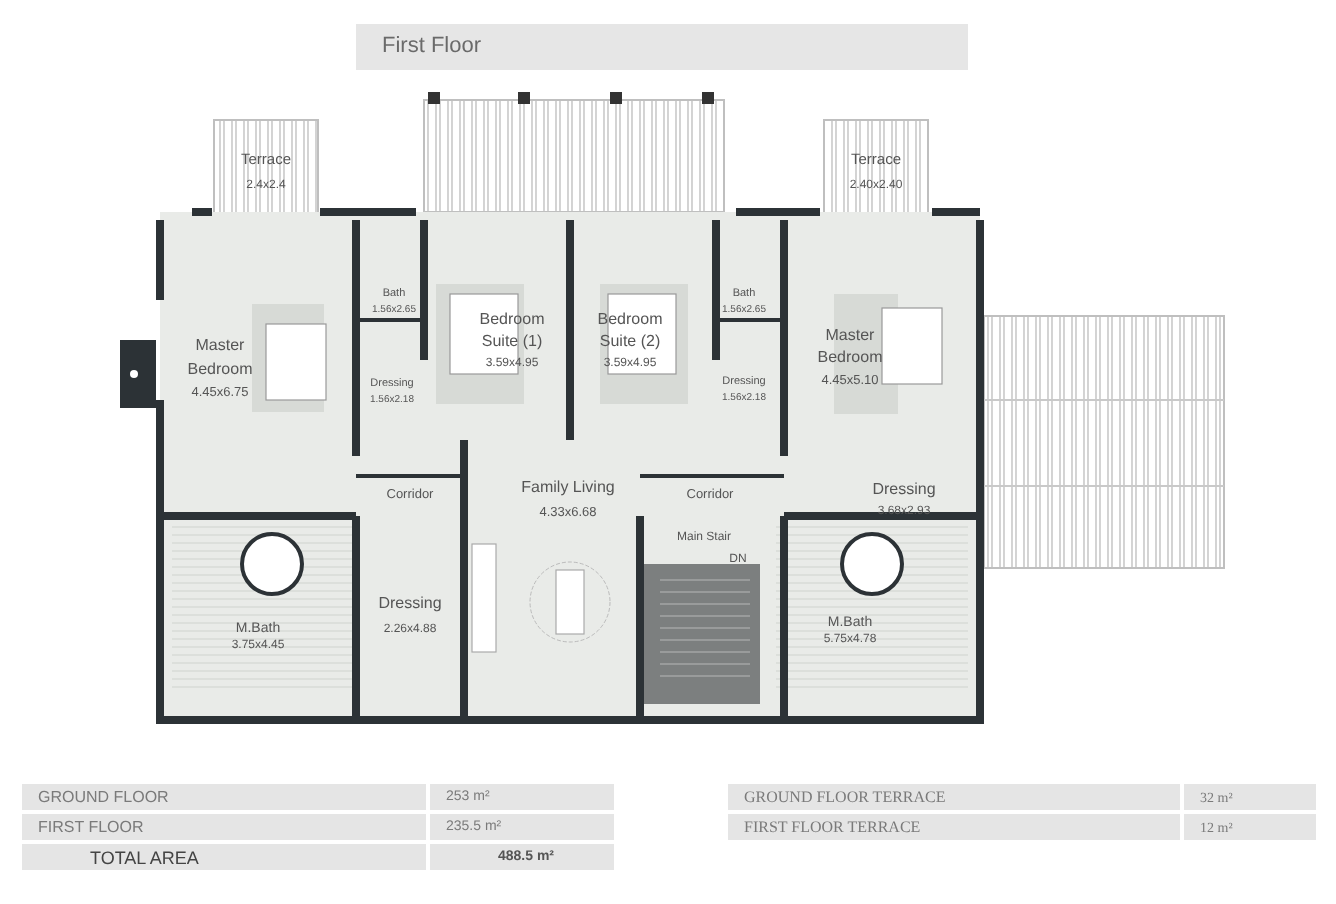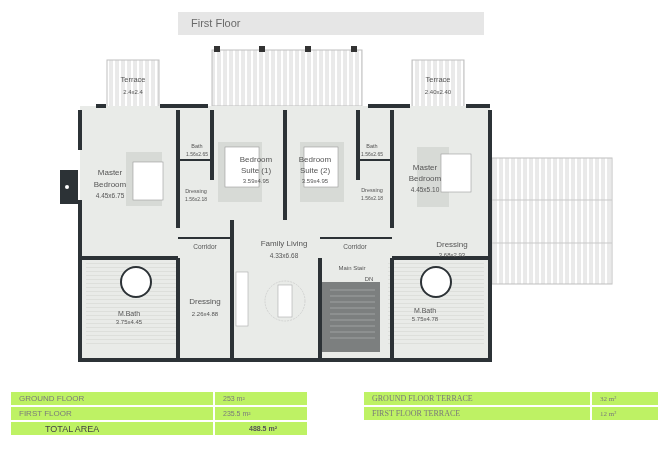--- a/index.html
+++ b/index.html
@@ -2,21 +2,21 @@
 <html><head>
 <meta charset="utf-8">
 <style>
   html, body { margin:0; padding:0; background:#ffffff; }
   body { width:668px; height:452px; position:relative; overflow:hidden; font-family:"Liberation Sans", sans-serif; color:#5a5a5a; }
   .title-bar { position:absolute; left:178px; top:12px; width:306px; height:23px; background:#e6e6e6; }
   .title-bar span { position:absolute; left:13px; top:5px; font-size:11px; color:#6a6a6a; }
   .plan { position:absolute; left:0; top:40px; }
   .lbl { font-family:"Liberation Sans", sans-serif; fill:#555; text-anchor:middle; }
   .tbl { position:absolute; border-collapse:separate; border-spacing:2px; }
-  .tbl td { background:#bef264; height:13px; padding:0 8px; font-size:8px; color:#7a7a7a; text-transform:uppercase; }
+  .tbl td { background:#e5e5e5; height:13px; padding:0 8px; font-size:8px; color:#7a7a7a; text-transform:uppercase; }
   .tbl td.v { font-size:7px; text-transform:none; width:50px; }
   .tbl tr.total td { color:#444; font-size:9px;padding-left:34px; }
   .tbl tr.total td.v { font-weight:bold; font-size:7px; color:#555; }
 </style>
 </head>
 <body>
 
 <div class="title-bar">
   <span>First Floor</span>
 </div>

